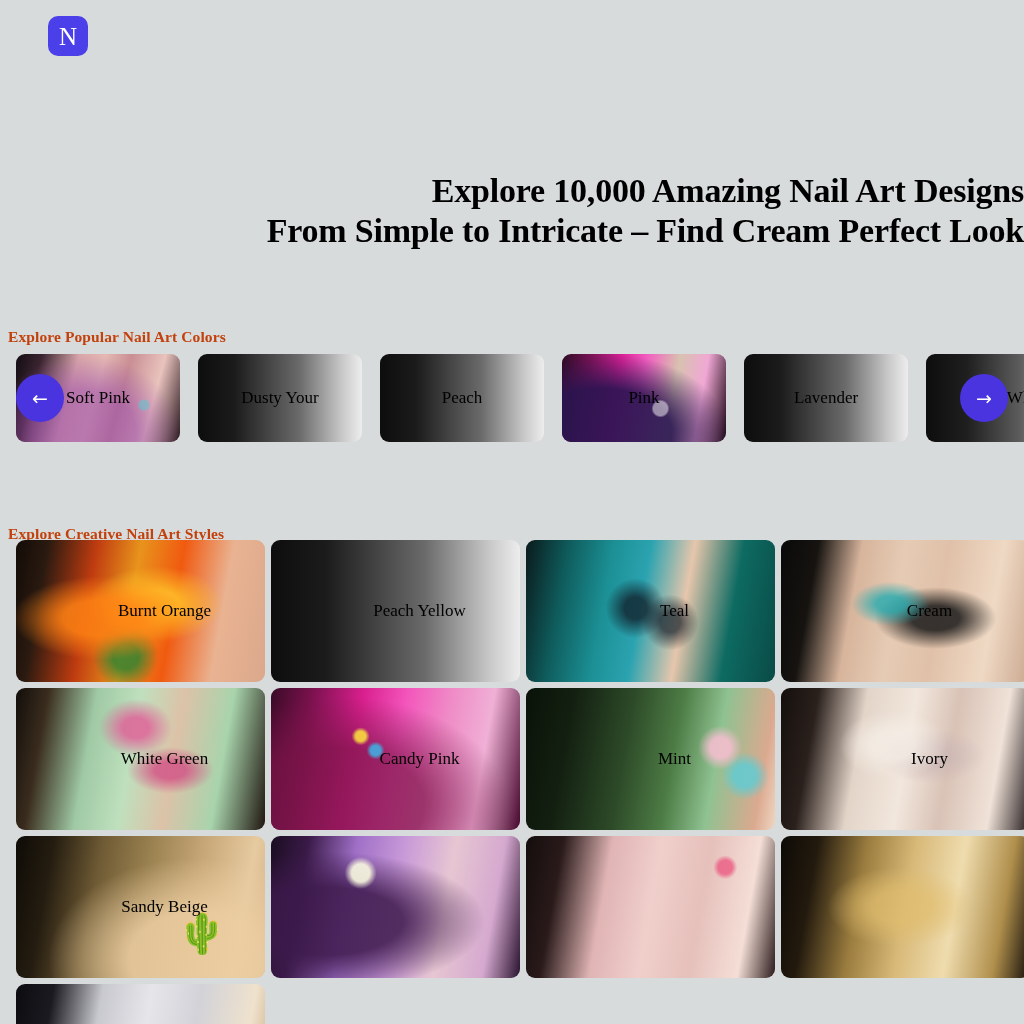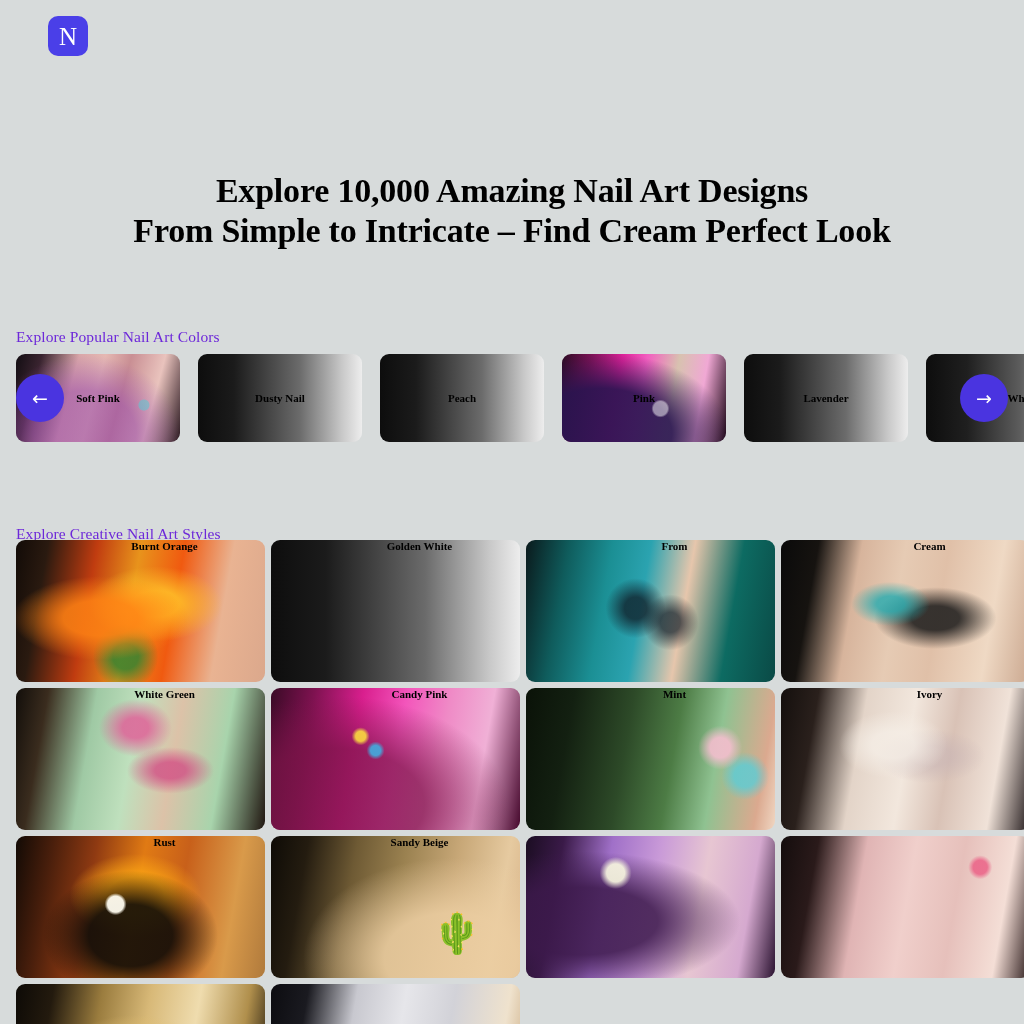--- a/index.html
+++ b/index.html
@@ -22,35 +22,35 @@
     background: #4a3fe8;
     display: flex; align-items: center; justify-content: center;
     color: #ffffff;
     font-family: "Liberation Serif", "DejaVu Serif", serif;
     font-size: 25px; line-height: 1;
   }
 
   
   .hero {
     position: absolute; left: 0; top: 148px; width: 1024px;
-    text-align: center;
+    text-align: right;
     color: #000000;
     font-weight: bold;
     font-size: 34px;
     line-height: 40px;
     letter-spacing: -0.2px;
   }
   .hero .line { display: block; }
 
   
   .section-title {
-    position: absolute; left: 16px;
-    font-weight: normal;
+    position: absolute; left: 8px;
+    font-weight: bold;
     font-size: 15.5px;
-    color: #6d28d9;
+    color: #c2410c;
     letter-spacing: 0.1px;
   }
   #colors-title { top: 315px; }
   #styles-title { top: 512px; }
 
   
   .carousel {
     position: absolute; left: 0; top: 354px;
     width: 1024px; height: 88px;
     overflow: hidden;
@@ -65,22 +65,22 @@
     width: 164px; height: 88px;
     border-radius: 9px;
     overflow: hidden;
     flex: 0 0 auto;
     display: flex; align-items: center; justify-content: center;
   }
   .ccard .label,
   .gcard .label {
     position: relative; z-index: 3;
     color: #000000;
-    font-weight: bold;
-    font-size: 11px;
+    font-weight: normal;
+    font-size: 17px;
     text-align: center;
     white-space: nowrap;
   }
 
   
   .ph {
     position: absolute; inset: 0; z-index: 1;
     background: linear-gradient(90deg, #0d0d0d 0%, #1b1b1b 22%, #6b6b6b 62%, #c9c9c9 88%, #ededed 100%);
   }
 
@@ -126,21 +126,21 @@
     width: 1060px;
     display: grid;
     grid-template-columns: repeat(4, 249px);
     gap: 6px;
   }
   .gcard {
     position: relative;
     height: 142px;
     border-radius: 9px;
     overflow: hidden;
-    display: flex; align-items: flex-start; justify-content: center; padding-left: 48px;
+    display: flex; align-items: center; justify-content: center; padding-left: 48px;
   }
 
   .img-burntorange {
     background:
       radial-gradient(ellipse at 34% 55%, rgba(255,130,20,.85) 0 16%, transparent 38%),
       radial-gradient(ellipse at 56% 45%, rgba(255,190,40,.9) 0 12%, transparent 34%),
       radial-gradient(circle at 44% 82%, rgba(40,130,50,.8) 0 7%, transparent 18%),
       linear-gradient(100deg, #120b07 0%, #2a1a10 12%, #c03c10 30%, #e8931c 46%, #f05a10 62%, #e9b392 80%, #dba88c 100%);
   }
   .img-terracotta {
@@ -251,21 +251,21 @@
   <h2 class="section-title" id="colors-title">Explore Popular Nail Art Colors</h2>
 
   <div class="carousel">
     <div class="carousel-track" id="carousel-track">
         <div class="ccard">
           <div class="img img-softpink"></div>
           <div class="label">Soft Pink</div>
         </div>
         <div class="ccard">
           <div class="ph"></div>
-          <div class="label">Dusty Nail</div>
+          <div class="label">Dusty Your</div>
         </div>
         <div class="ccard">
           <div class="ph"></div>
           <div class="label">Peach</div>
         </div>
         <div class="ccard">
           <div class="img img-pink"></div>
           <div class="label">Pink</div>
         </div>
         <div class="ccard">
@@ -288,49 +288,45 @@
 
   <h2 class="section-title" id="styles-title">Explore Creative Nail Art Styles</h2>
 
   <div class="grid" id="styles-grid">
       <div class="gcard">
         <div class="img img-burntorange"></div>
         <div class="label">Burnt Orange</div>
       </div>
       <div class="gcard">
         <div class="ph"></div>
-        <div class="label">Golden White</div>
+        <div class="label">Peach Yellow</div>
       </div>
       <div class="gcard">
         <div class="img img-teal"></div>
-        <div class="label">From</div>
+        <div class="label">Teal</div>
       </div>
       <div class="gcard">
         <div class="img img-cream"></div>
         <div class="label">Cream</div>
       </div>
       <div class="gcard">
         <div class="img img-mintgreen"></div>
         <div class="label">White Green</div>
       </div>
       <div class="gcard">
         <div class="img img-candypink"></div>
         <div class="label">Candy Pink</div>
       </div>
       <div class="gcard">
         <div class="img img-mint"></div>
         <div class="label">Mint</div>
       </div>
       <div class="gcard">
         <div class="img img-ivory"></div>
         <div class="label">Ivory</div>
-      </div>
-      <div class="gcard">
-        <div class="img img-rust"></div>
-        <div class="label">Rust</div>
       </div>
       <div class="gcard">
         <div class="img img-sandybeige"></div>
         <div class="label">Sandy Beige</div>
         <span class="cactus">🌵</span>
       </div>
       <div class="gcard">
         <div class="img img-lilac"></div>
       </div>
       <div class="gcard">

